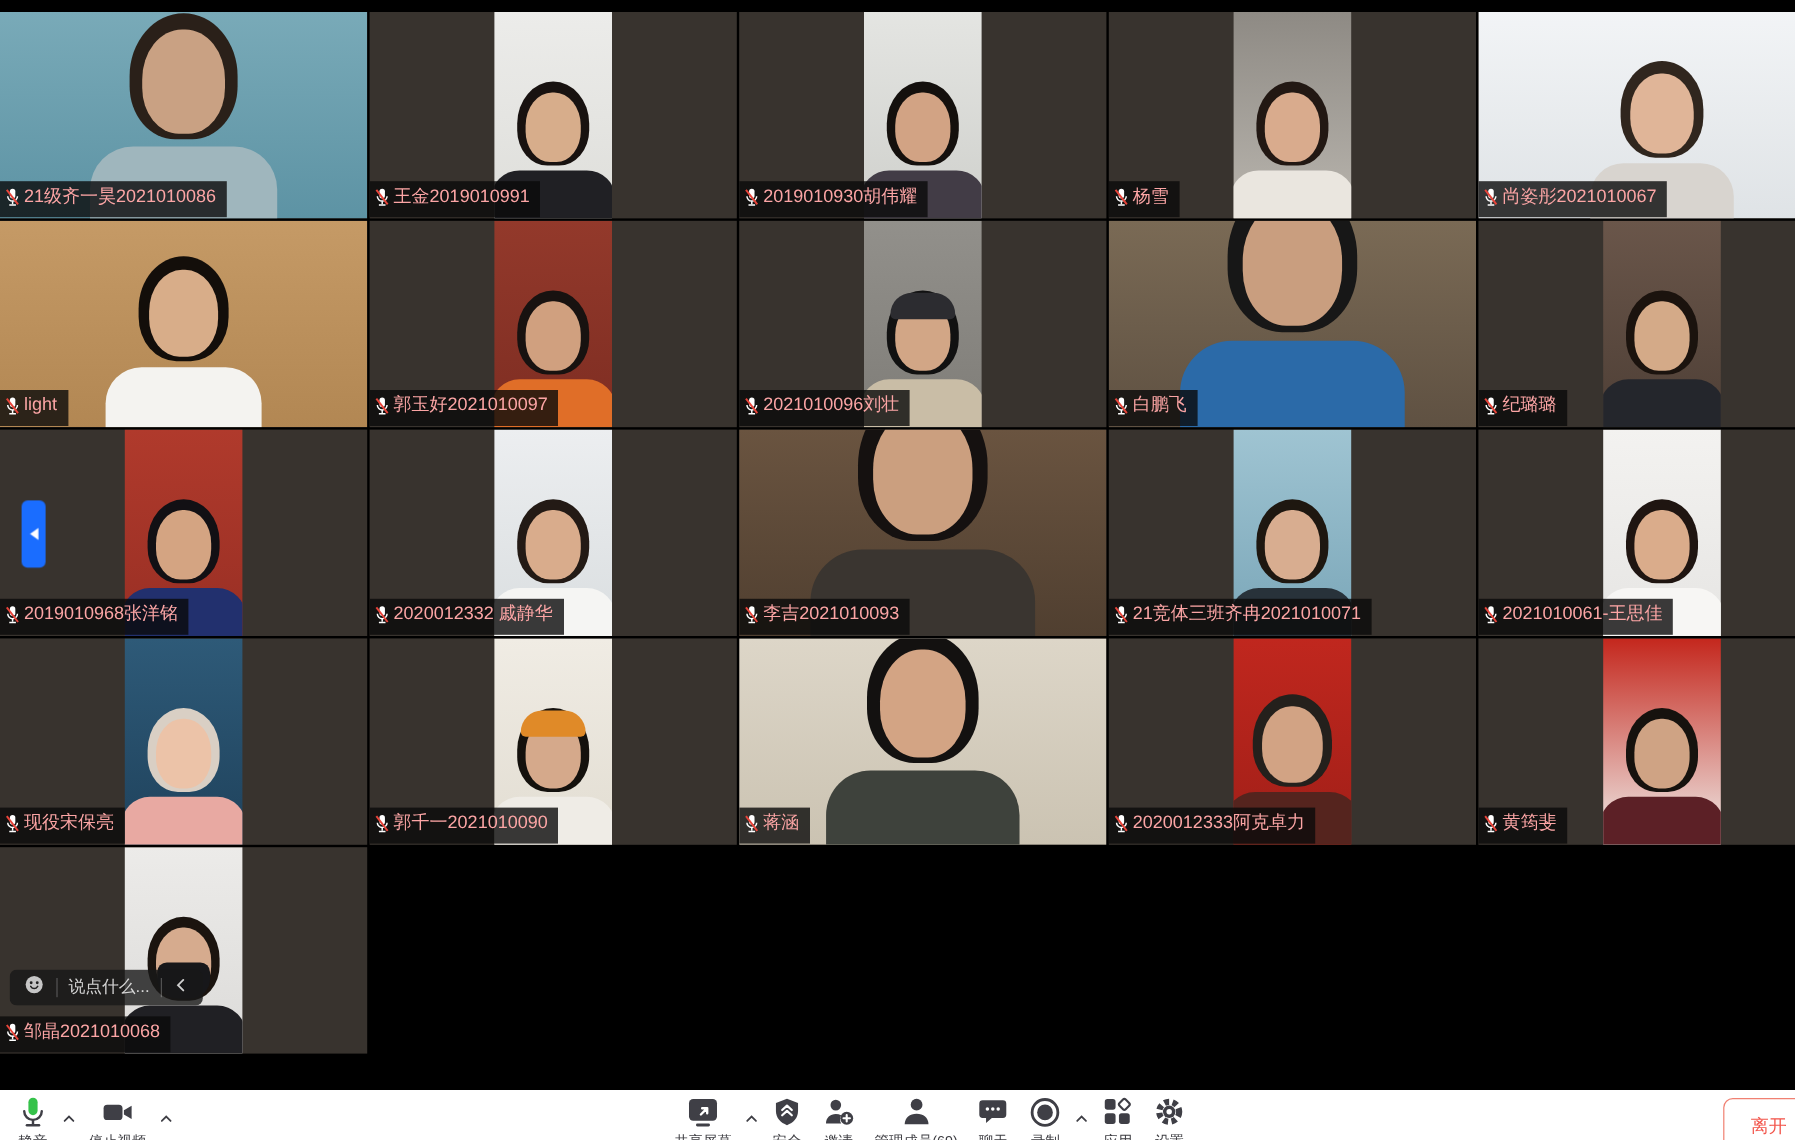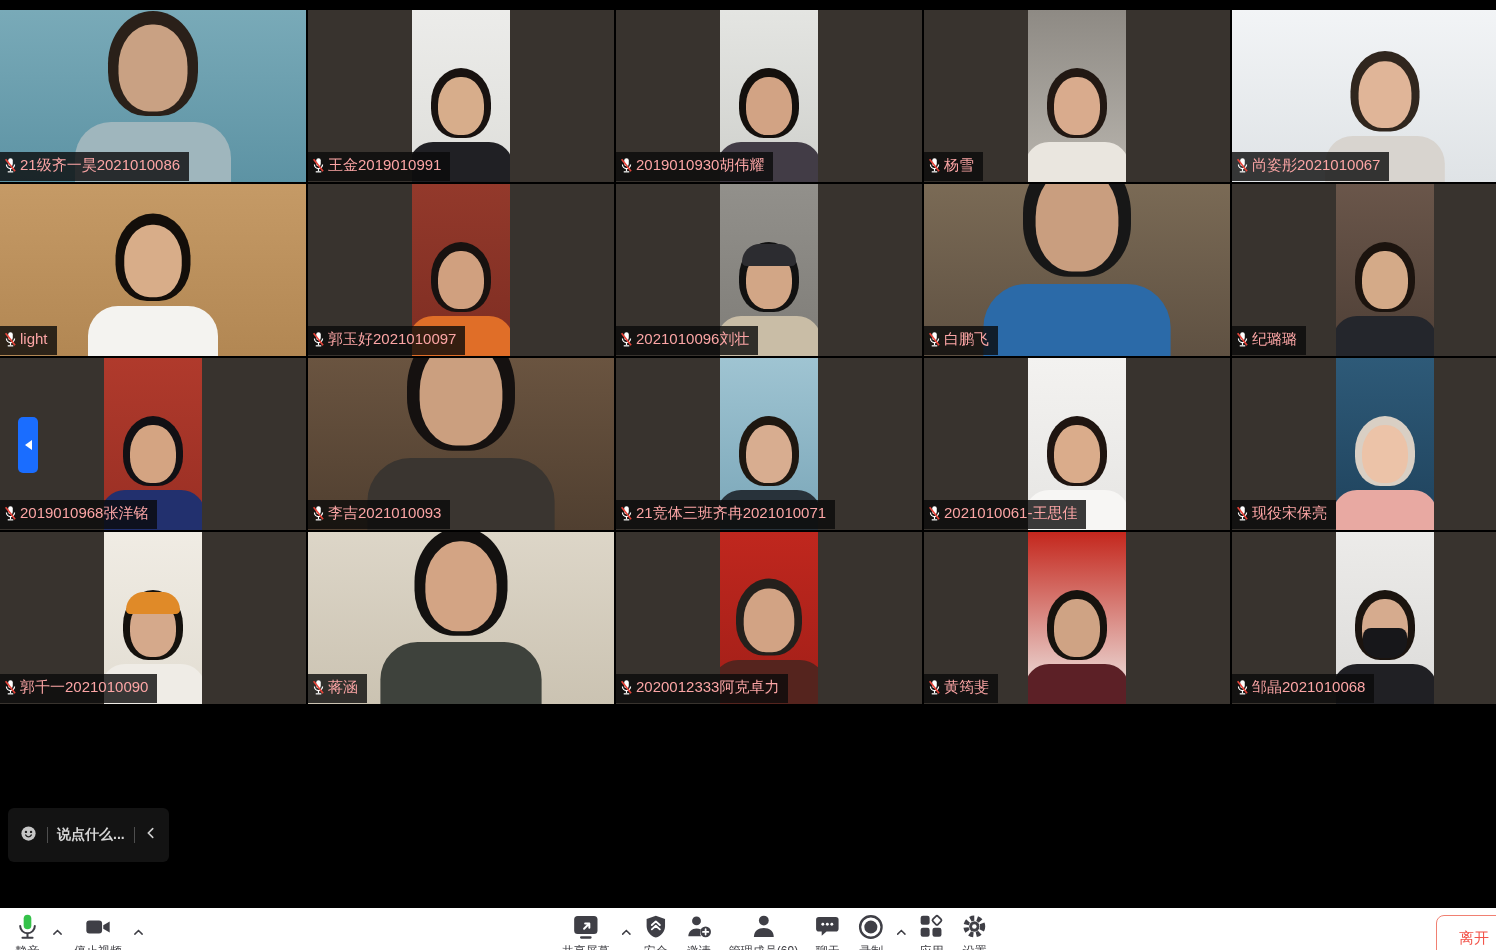--- a/index.html
+++ b/index.html
@@ -28,21 +28,21 @@
   .facemask{display:none;position:absolute;left:50%;transform:translateX(-50%);top:42px;width:44px;height:30px;
     border-radius:8px 8px 16px 16px;background:var(--mask);z-index:2;}
   .tile.has-mask .facemask{display:block;}
   
   .name-label{position:absolute;left:0;bottom:1px;z-index:5;display:flex;align-items:flex-start;gap:3px;
     background:rgba(10,10,10,.8);color:#fca5a5;font-size:15px;line-height:1;
     padding:5px 9px 5px 4px;max-width:100%;white-space:nowrap;box-sizing:border-box;}
   .name-label svg{flex:0 0 auto;}
   
   .quick-chat{position:fixed;left:8px;top:808px;height:30px;z-index:30;display:flex;align-items:center;
-    gap:9px;padding:12px 11px;border-radius:6px;background:rgba(24,24,24,.8);font-weight:bold;}
+    gap:9px;padding:0 11px;border-radius:6px;background:rgba(24,24,24,.8);}
   .quick-chat .divider{width:1px;height:16px;background:rgba(255,255,255,.25);}
   .quick-chat .ph{color:#d6d6d6;font-size:14px;}
   .page-prev{position:fixed;left:18px;top:417px;width:20px;height:56px;z-index:30;border:none;
     background:var(--accent-blue,#1a6dff);border-radius:5px;cursor:pointer;display:flex;
     align-items:center;justify-content:center;padding:0;}
   .page-prev .tri{width:0;height:0;border-top:5px solid transparent;border-bottom:5px solid transparent;
     border-right:7px solid #fff;}
   
   .toolbar{position:fixed;left:0;bottom:0;width:1496px;height:42px;background:#fff;z-index:40;overflow:hidden;}
   .tb-group{position:absolute;top:0;display:flex;align-items:flex-start;}
@@ -286,20 +286,40 @@
             <rect x="5.2" y="1" width="5.6" height="10" rx="2.8" fill="#fff"></rect>
             <path d="M3 8.8a5 5 0 0 0 10 0" stroke="#fff" stroke-width="1.5" fill="none"></path>
             <line x1="8" y1="14" x2="8" y2="17" stroke="#fff" stroke-width="1.5"></line>
             <line x1="4.6" y1="17.8" x2="11.4" y2="17.8" stroke="#fff" stroke-width="1.5"></line>
             <line x1="2" y1="2.2" x2="13.6" y2="17.2" stroke="#e8443a" stroke-width="2"></line>
           </svg></span>
       <span>2019010968张洋铭</span>
     </div>
   </div>
 
+  <div class="tile" style="--bg: #dadee0; --bg2: #eceef0; --skin: #d9ac8c; --hair: #231a15; --shirt: #f5f5f3; --zoom: 1;">
+    <div class="video">
+      <div class="person">
+        <div class="hair"></div>
+        <div class="head"></div>
+
+        <div class="torso"></div>
+      </div>
+    </div>
+    <div class="name-label">
+      <span class="mic"><svg width="13" height="17" viewBox="0 0 16 20">
+            <rect x="5.2" y="1" width="5.6" height="10" rx="2.8" fill="#fff"></rect>
+            <path d="M3 8.8a5 5 0 0 0 10 0" stroke="#fff" stroke-width="1.5" fill="none"></path>
+            <line x1="8" y1="14" x2="8" y2="17" stroke="#fff" stroke-width="1.5"></line>
+            <line x1="4.6" y1="17.8" x2="11.4" y2="17.8" stroke="#fff" stroke-width="1.5"></line>
+            <line x1="2" y1="2.2" x2="13.6" y2="17.2" stroke="#e8443a" stroke-width="2"></line>
+          </svg></span>
+      <span>2020012332 戚静华</span>
+    </div>
+  </div>
 
   <div class="tile wide" style="--bg: #503f30; --bg2: #6a5440; --skin: #cb9f7f; --hair: #151110; --shirt: #3a3530; --zoom: 1.8;">
     <div class="video">
       <div class="person">
         <div class="hair"></div>
         <div class="head"></div>
 
         <div class="torso"></div>
       </div>
     </div>

